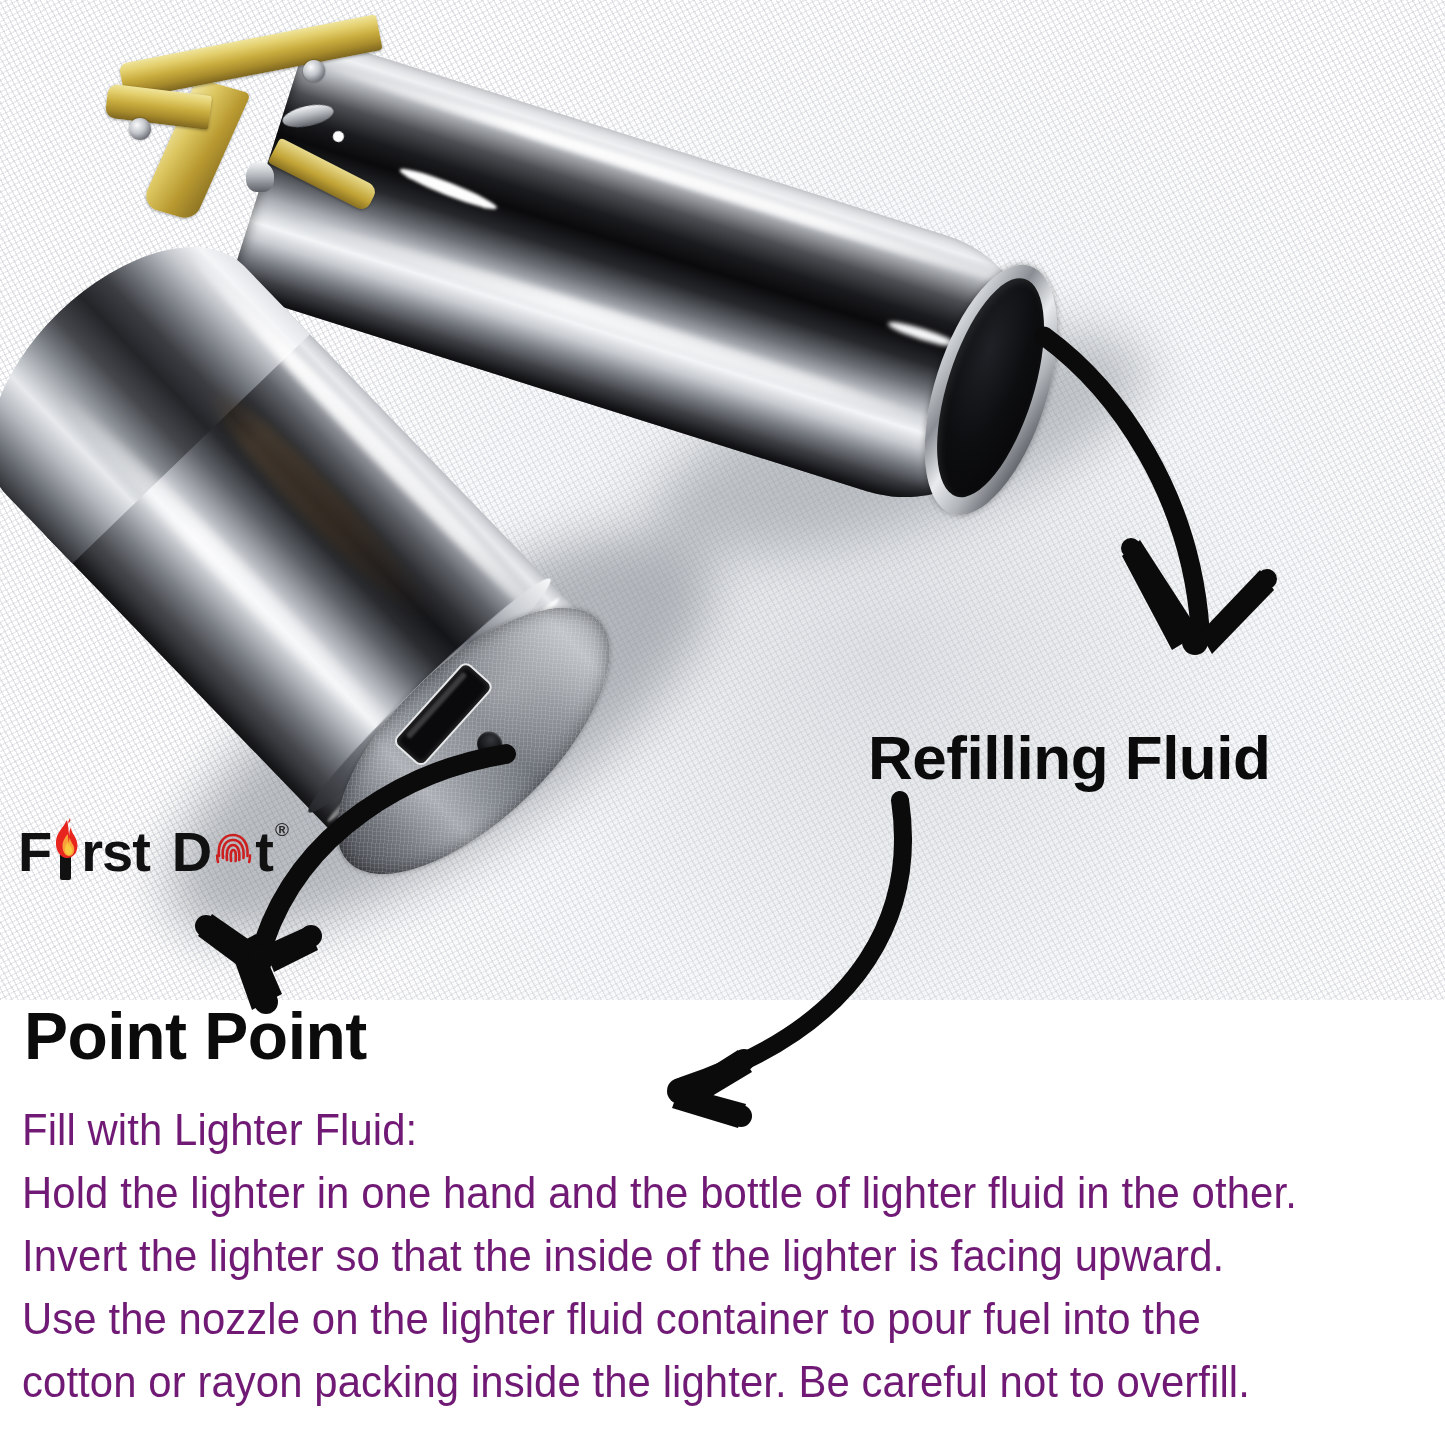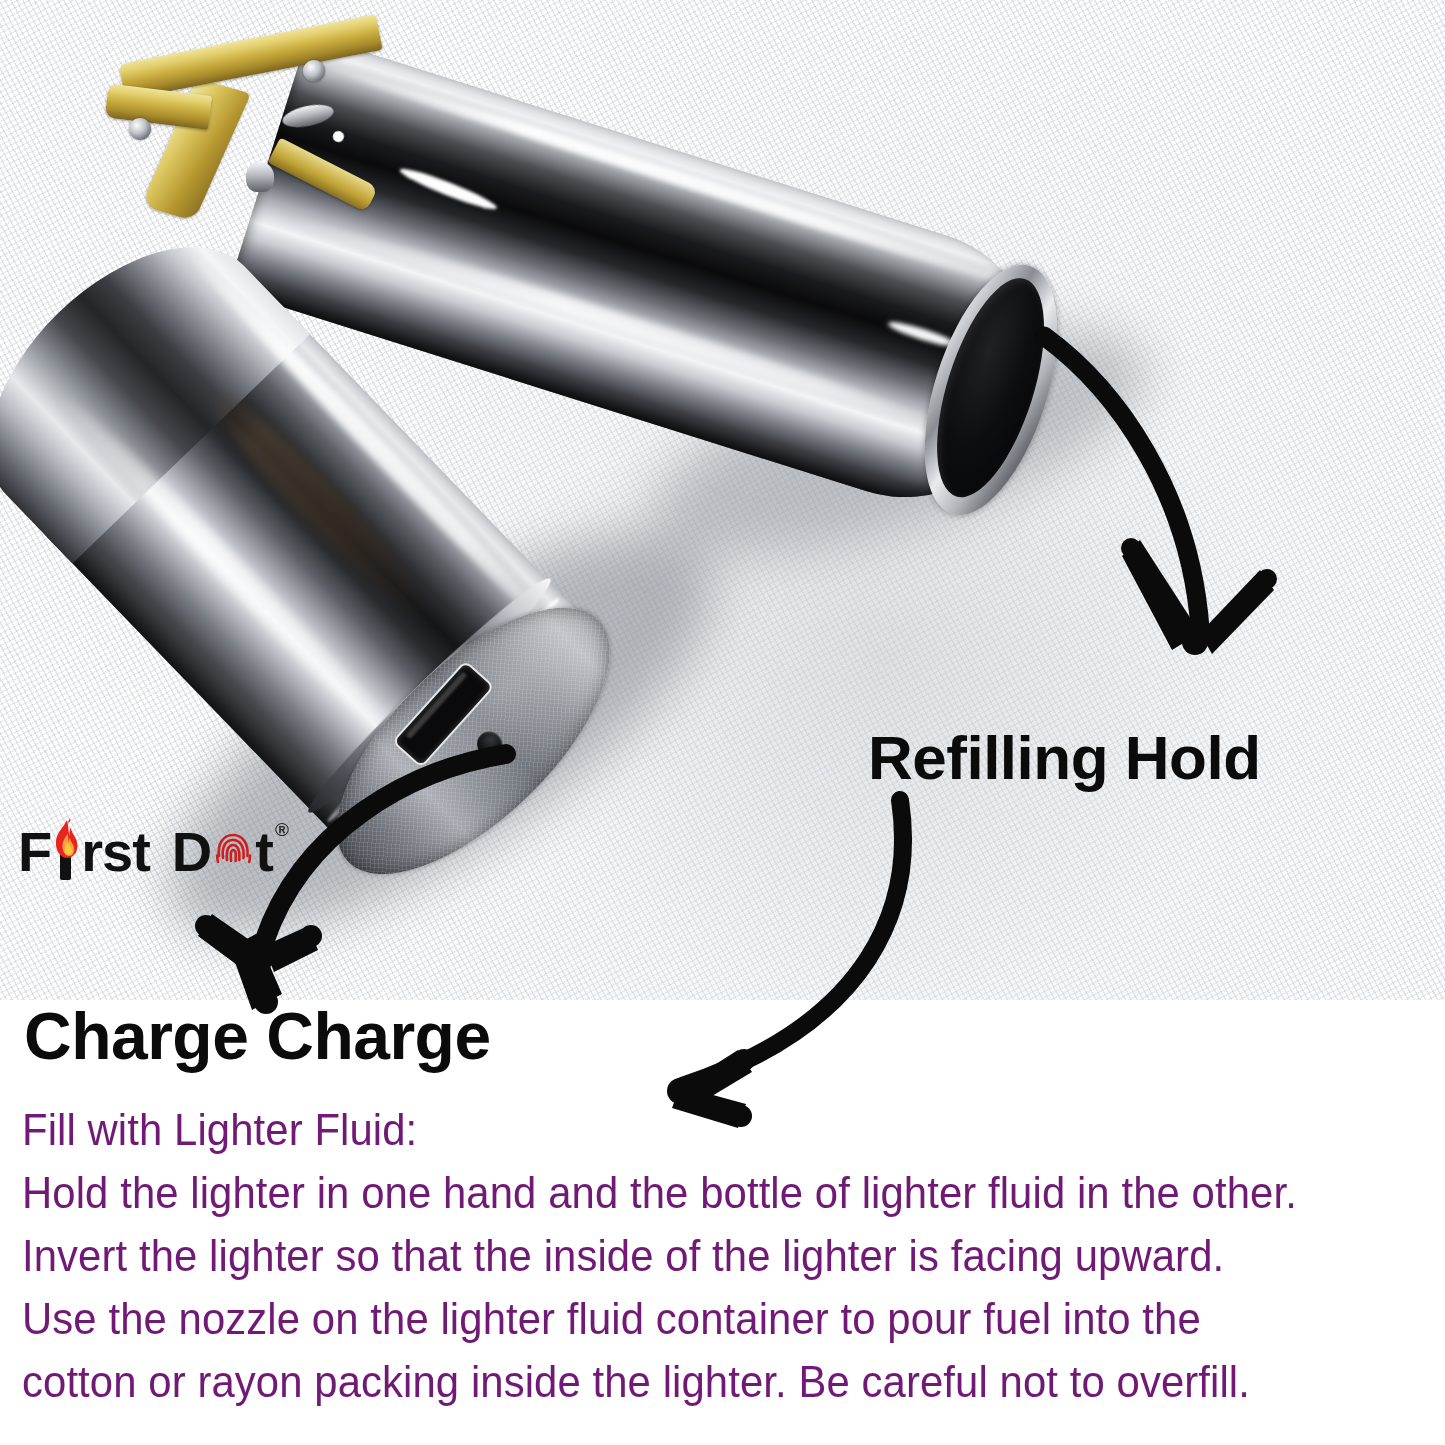--- a/index.html
+++ b/index.html
@@ -401,23 +401,23 @@
 
   <svg class="arrow-svg" id="arrow-instructions" viewBox="0 0 380 350">
     <path d="M 330 14 C 346 120 300 238 112 300" fill="none" stroke="#0b0b0b" stroke-width="18" stroke-linecap="round"></path>
     <path d="M 108 302 L 168 264 L 182 286 L 122 322 Z" fill="#0b0b0b"></path>
     <path d="M 110 300 L 176 318 L 168 342 L 102 322 Z" fill="#0b0b0b"></path>
     <circle cx="110" cy="305" r="13" fill="#0b0b0b"></circle>
     <circle cx="174" cy="274" r="11" fill="#0b0b0b"></circle>
     <circle cx="171" cy="330" r="11" fill="#0b0b0b"></circle>
   </svg>
 
-  <div class="label" id="label-refilling">Refilling Hold</div>
-
-  <div class="label" id="label-charge">Charge Charge</div>
+  <div class="label" id="label-refilling">Refilling Fluid</div>
+
+  <div class="label" id="label-charge">Point Point</div>
 
   <div id="logo">
     <div class="word">
       <span>F</span>
       <span class="flame-slot">
         <span class="stem"></span>
         <svg width="30" height="44" viewBox="0 0 30 44" style="position:absolute;left:0;top:-4px;">
           <path d="M16 2 C 12 10 6 14 5 23 C 4 33 10 40 16 40 C 23 40 28 33 26 24 C 24.6 17.5 20 15 20 9 C 18.6 12 18 15.5 18.5 18.5 C 17 12 17.5 7 16 2 Z" fill="#e8241f"></path>
           <path d="M16.5 16 C 14 20 11.5 23 11.5 28 C 11.5 34 14.5 38 18 38 C 21.5 38 24 34.5 23 29.5 C 22.2 25.5 19 23.5 19 19.5 C 18 21.5 17.6 24 18 26 C 17 21.5 17.5 18.5 16.5 16 Z" fill="#f9a23a"></path>
           <path d="M17 24 C 15.4 26.5 14 28.6 14 31.2 C 14 34.6 15.8 36.8 18 36.8 C 20.2 36.8 21.6 34.6 21 31.6 C 20.5 29.2 18.6 28 18.6 25.6 C 18 26.8 17.7 28 18 29.2 C 17.4 26.8 17.6 25.4 17 24 Z" fill="#f8c93f"></path>

